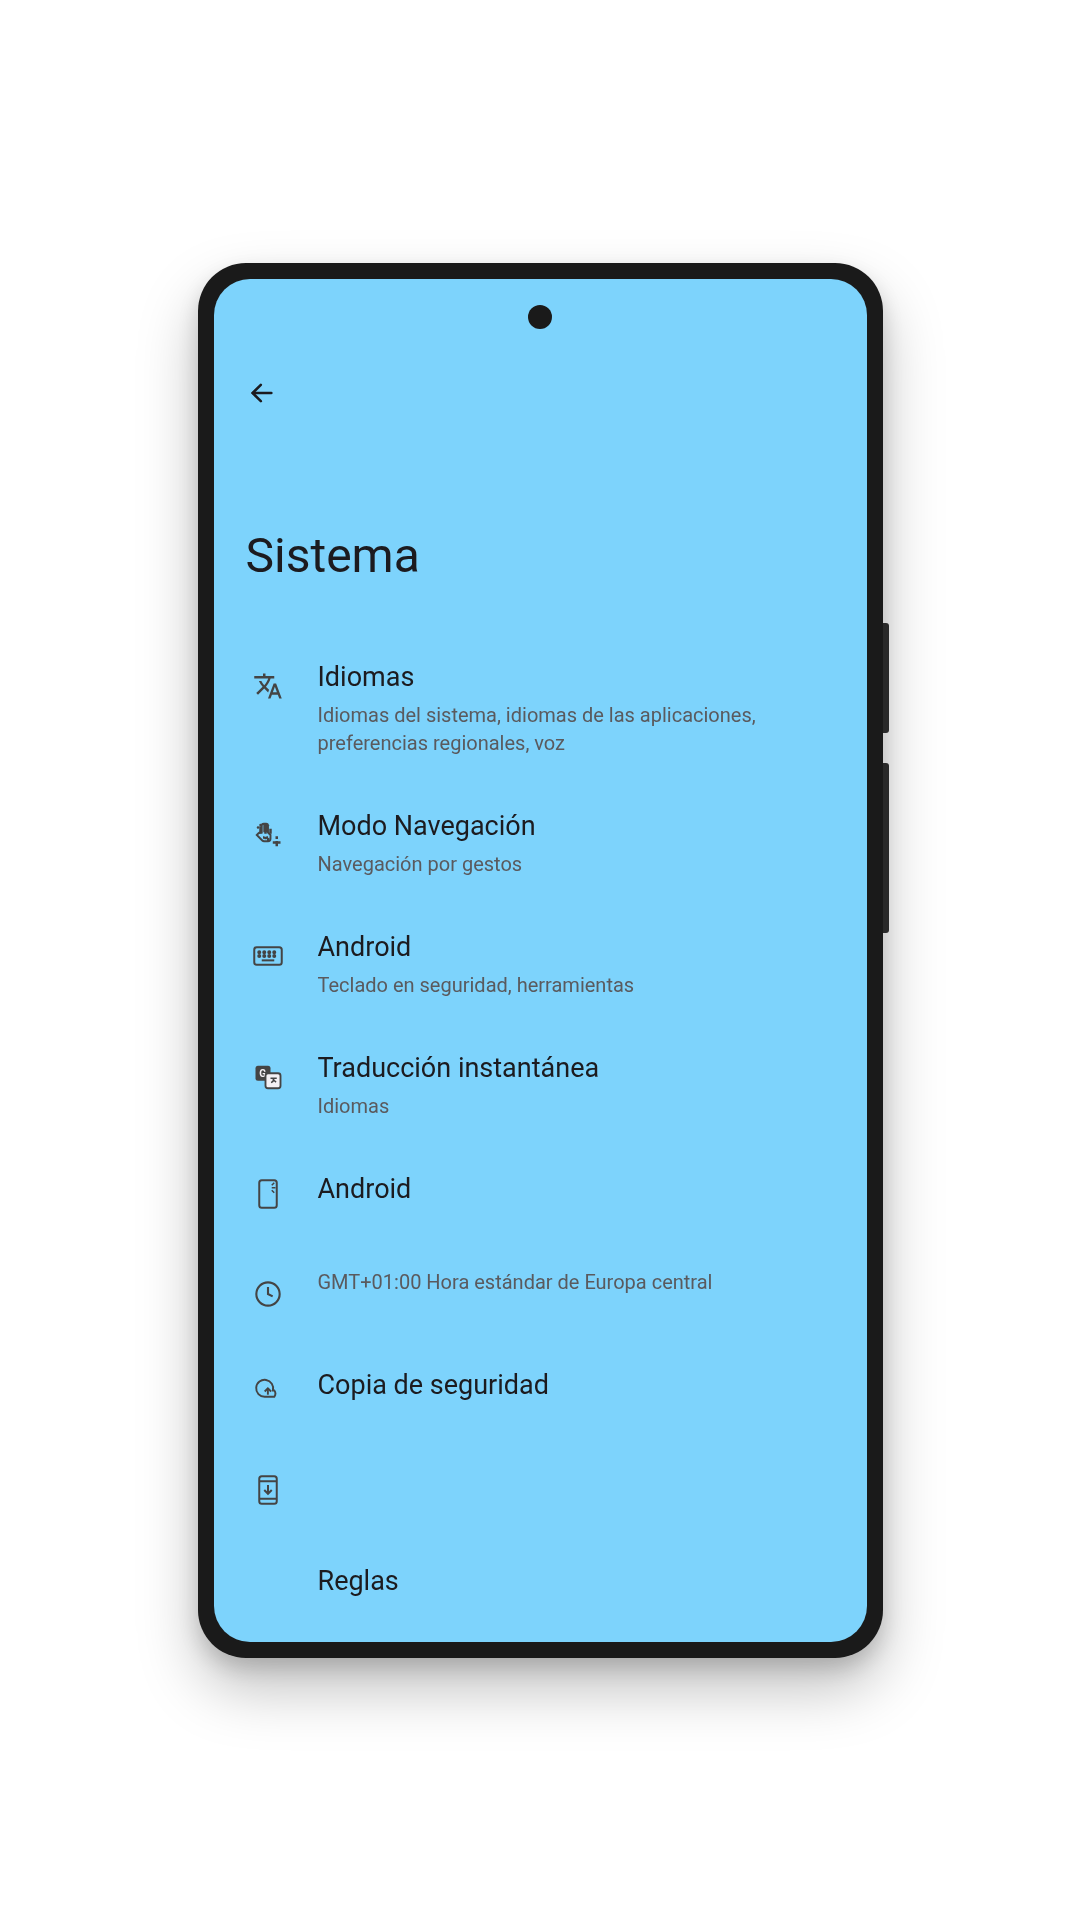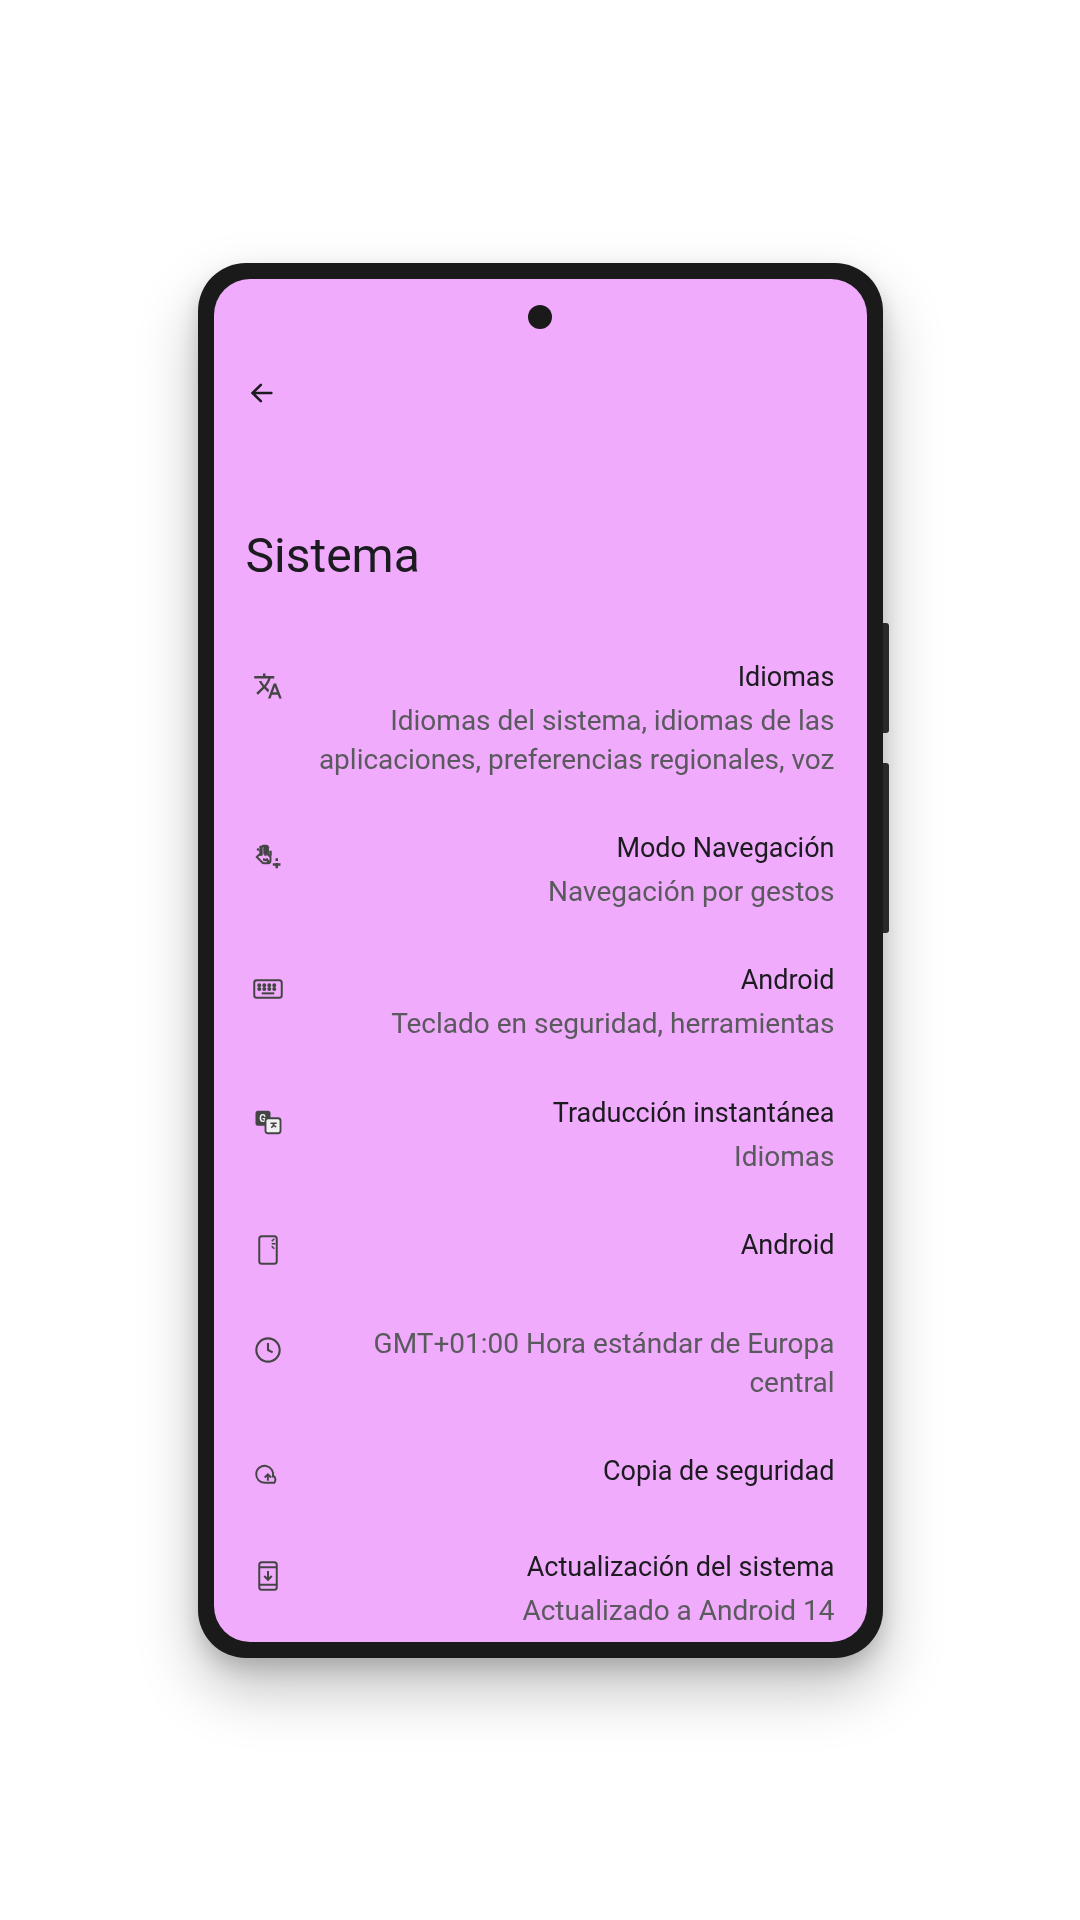--- a/index.html
+++ b/index.html
@@ -38,21 +38,21 @@
     }
     .phone-button.power {
       height: 110px;
     }
     .phone-button.volume {
       height: 170px;
     }
     .screen {
       width: 100%;
       height: 100%;
-      background: #f0abfc;
+      background: #7dd3fc;
       border-radius: 36px;
       overflow: hidden;
       position: relative;
     }
     .camera {
       position: absolute;
       top: 26px;
       left: 50%;
       transform: translateX(-50%);
       width: 24px;
@@ -94,31 +94,30 @@
       flex-shrink: 0;
       display: flex;
       align-items: center;
       justify-content: center;
       margin-right: 28px;
       margin-top: 4px;
       color: #444;
     }
     .setting-content {
       flex: 1;
-      text-align: right;
     }
     .setting-title {
       font-size: 27px;
       font-weight: 400;
       color: #1c1b1f;
       line-height: 1.3;
       margin-bottom: 6px;
     }
     .setting-subtitle {
-      font-size: 28px;
+      font-size: 20px;
       color: #5a5a5e;
       line-height: 1.4;
     }
     .setting-item.no-subtitle .setting-icon {
       margin-top: 0;
     }
     .setting-item.no-subtitle .setting-title {
       margin-bottom: 0;
     }
   </style>
@@ -252,24 +251,20 @@
       <div class="setting-item">
         <div class="setting-icon">
           <svg width="26" height="30" viewBox="0 0 18 24" fill="none" stroke="#444" stroke-width="1.6">
             <rect x="2" y="1" width="14" height="22" rx="2"></rect>
             <line x1="2" y1="5" x2="16" y2="5"></line>
             <line x1="2" y1="19" x2="16" y2="19"></line>
             <line x1="9" y1="8" x2="9" y2="14"></line>
             <polyline points="6 12 9 15 12 12"></polyline>
           </svg>
         </div>
-        <div class="setting-content">
-          <div class="setting-title">Actualización del sistema</div>
-          <div class="setting-subtitle">Actualizado a Android 14</div>
-        </div>
       </div>
 
       <div class="setting-item no-subtitle">
         <div class="setting-icon">
         </div>
         <div class="setting-content">
           <div class="setting-title">Reglas</div>
         </div>
       </div>
 

